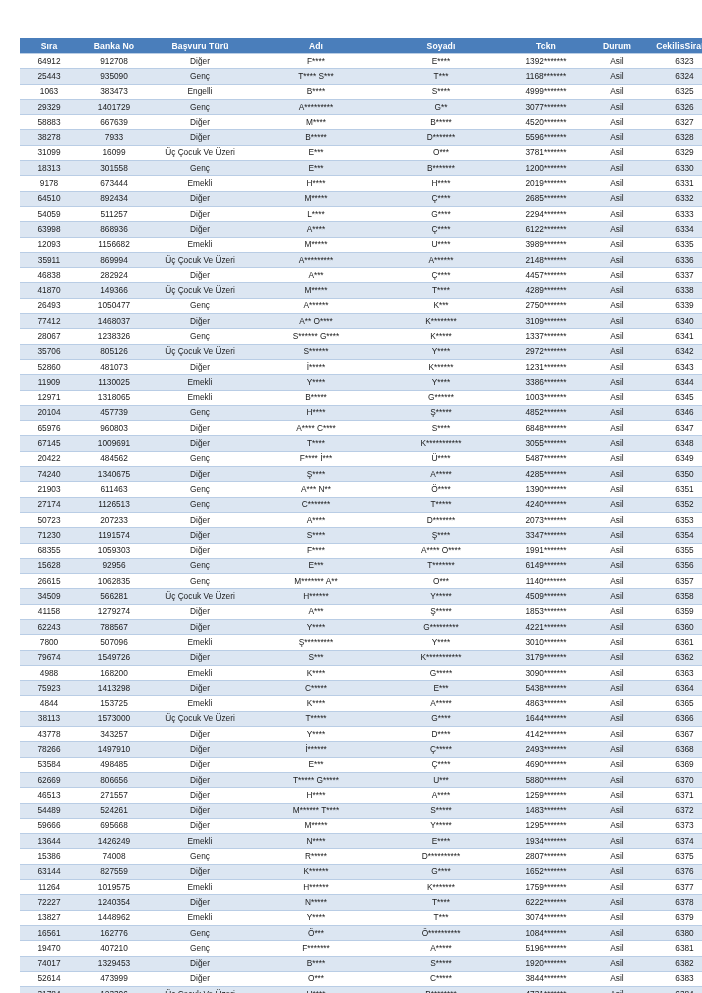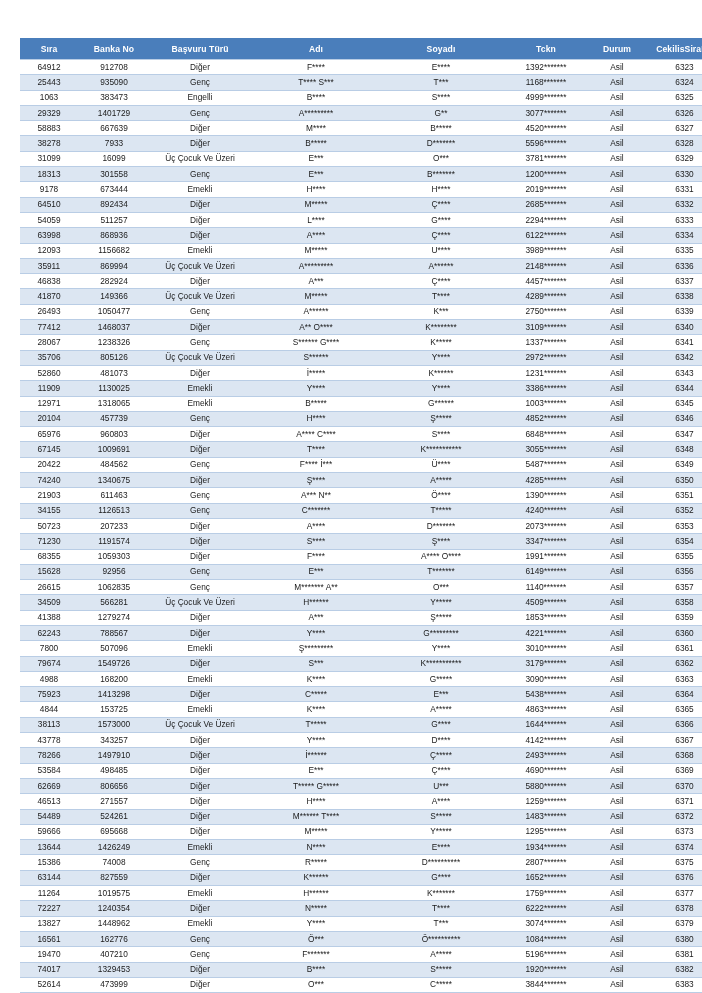--- a/index.html
+++ b/index.html
@@ -27,21 +27,21 @@
     border-collapse: collapse;
     table-layout: fixed;
     font-size: 8.3px;
     color: #1a1a1a;
   }
   #results-table thead th {
     background: #4a7ebb;
     color: #ffffff;
     font-weight: bold;
     font-size: 8.6px;
-    height: 21px;
+    height: 15px;
     padding: 0;
     text-align: center;
     vertical-align: middle;
     border: none;
     letter-spacing: 0.1px;
   }
   #results-table tbody td {
     height: 14.3px;
     padding: 0 2px;
     text-align: center;
@@ -373,21 +373,21 @@
           <td class="col-sira">21903</td>
           <td class="col-banka">611463</td>
           <td class="col-basvuru">Genç</td>
           <td class="col-adi">A*** N**</td>
           <td class="col-soyadi">Ö****</td>
           <td class="col-tckn">1390*******</td>
           <td class="col-durum">Asil</td>
           <td class="col-cekilis">6351</td>
         </tr>
         <tr class="even">
-          <td class="col-sira">34155</td>
+          <td class="col-sira">27174</td>
           <td class="col-banka">1126513</td>
           <td class="col-basvuru">Genç</td>
           <td class="col-adi">C*******</td>
           <td class="col-soyadi">T*****</td>
           <td class="col-tckn">4240*******</td>
           <td class="col-durum">Asil</td>
           <td class="col-cekilis">6352</td>
         </tr>
         <tr class="odd">
           <td class="col-sira">50723</td>
@@ -443,21 +443,21 @@
           <td class="col-sira">34509</td>
           <td class="col-banka">566281</td>
           <td class="col-basvuru">Üç Çocuk Ve Üzeri</td>
           <td class="col-adi">H******</td>
           <td class="col-soyadi">Y*****</td>
           <td class="col-tckn">4509*******</td>
           <td class="col-durum">Asil</td>
           <td class="col-cekilis">6358</td>
         </tr>
         <tr class="odd">
-          <td class="col-sira">41388</td>
+          <td class="col-sira">41158</td>
           <td class="col-banka">1279274</td>
           <td class="col-basvuru">Diğer</td>
           <td class="col-adi">A***</td>
           <td class="col-soyadi">Ş*****</td>
           <td class="col-tckn">1853*******</td>
           <td class="col-durum">Asil</td>
           <td class="col-cekilis">6359</td>
         </tr>
         <tr class="even">
           <td class="col-sira">62243</td>

